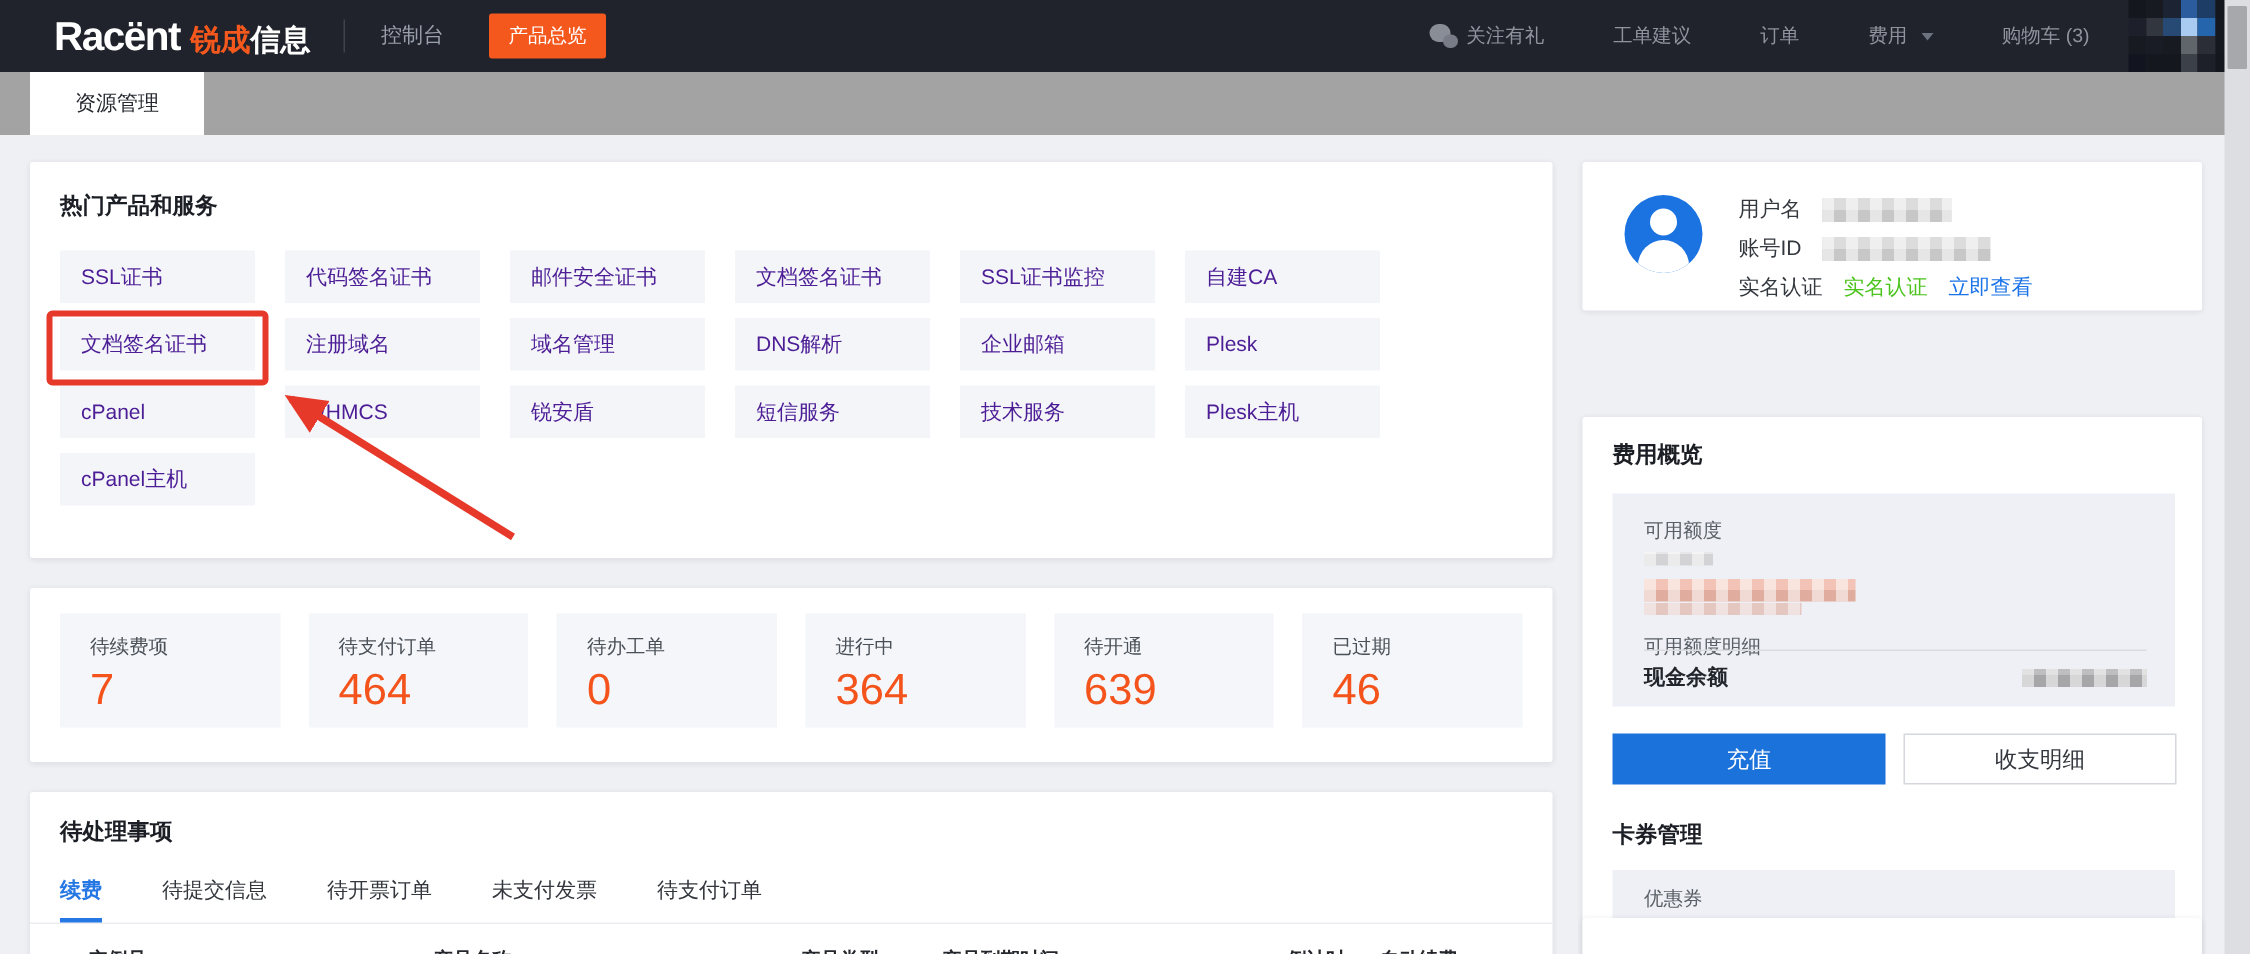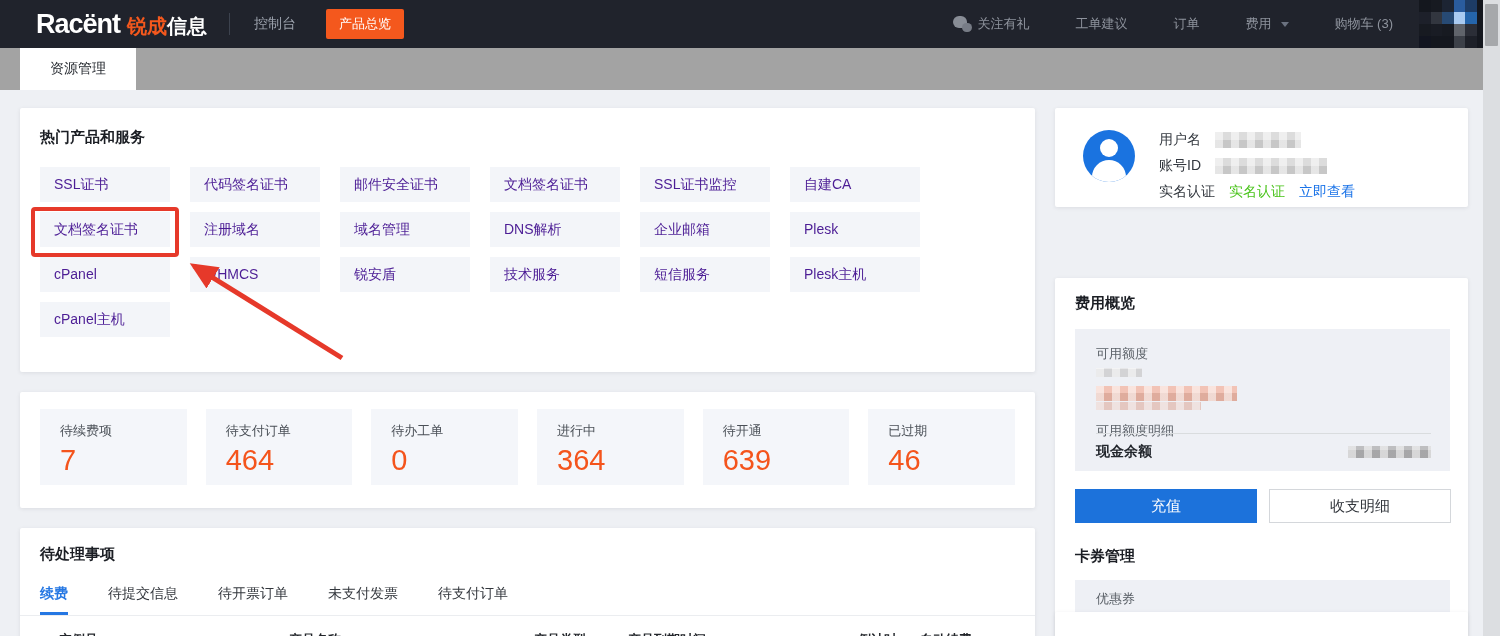--- a/index.html
+++ b/index.html
@@ -182,22 +182,22 @@
         <div class="pbtn">自建CA</div>
         <div class="pbtn">文档签名证书</div>
         <div class="pbtn">注册域名</div>
         <div class="pbtn">域名管理</div>
         <div class="pbtn">DNS解析</div>
         <div class="pbtn">企业邮箱</div>
         <div class="pbtn">Plesk</div>
         <div class="pbtn">cPanel</div>
         <div class="pbtn">WHMCS</div>
         <div class="pbtn">锐安盾</div>
+        <div class="pbtn">短信服务</div>
         <div class="pbtn">技术服务</div>
-        <div class="pbtn">短信服务</div>
         <div class="pbtn">Plesk主机</div>
         <div class="pbtn">cPanel主机</div>
       </div>
   </section>
 
   <section class="card" id="card-stats">
     <div class="stats-row" id="stats-row">
         <div class="stat">
           <div class="lbl">待续费项</div>
           <div class="num">7</div>

